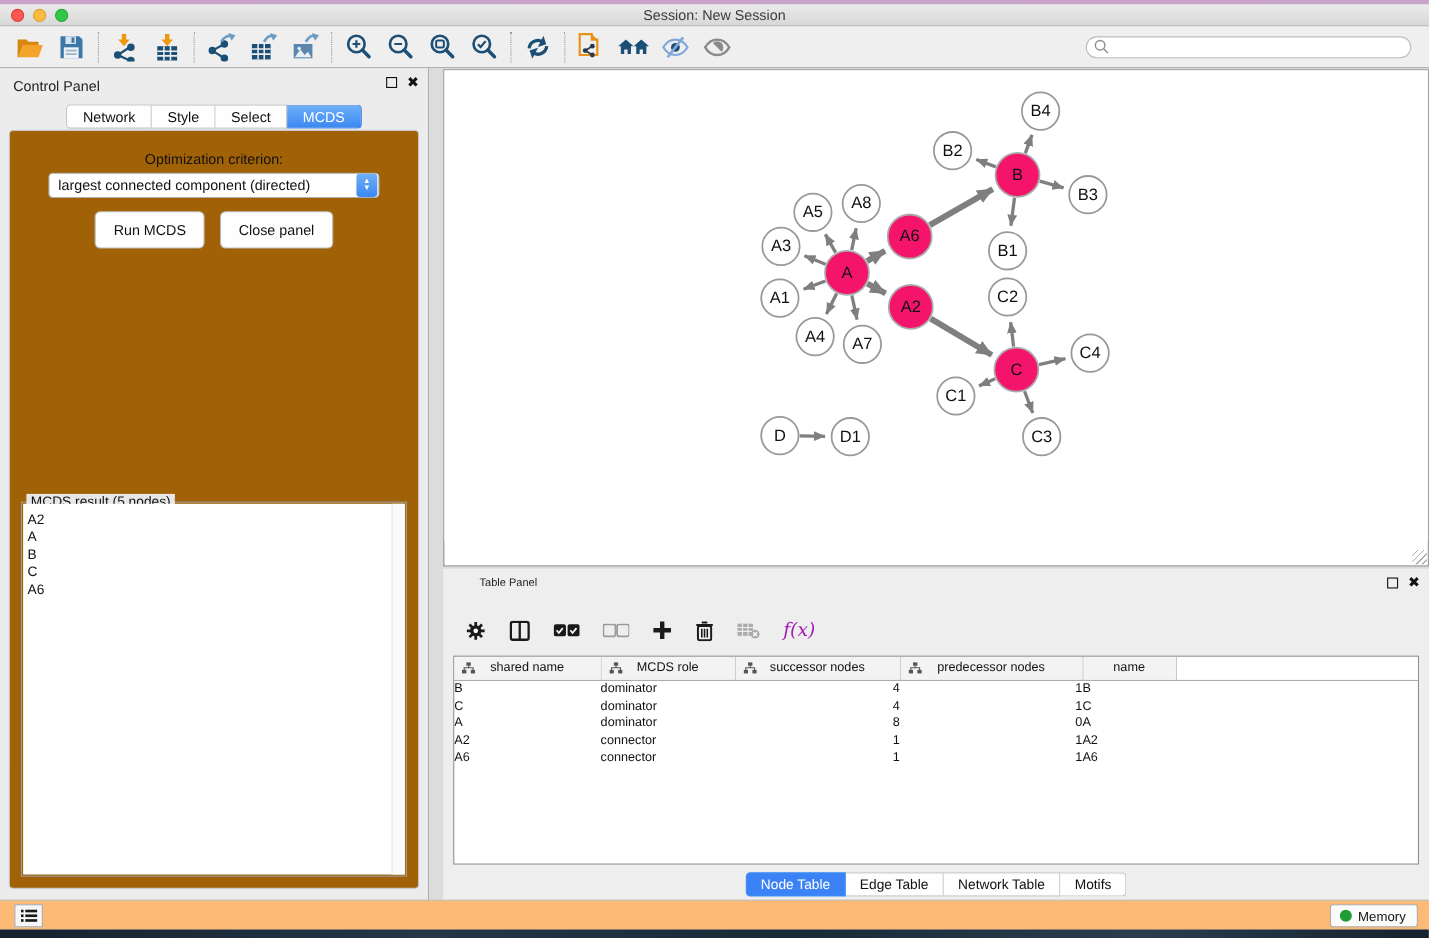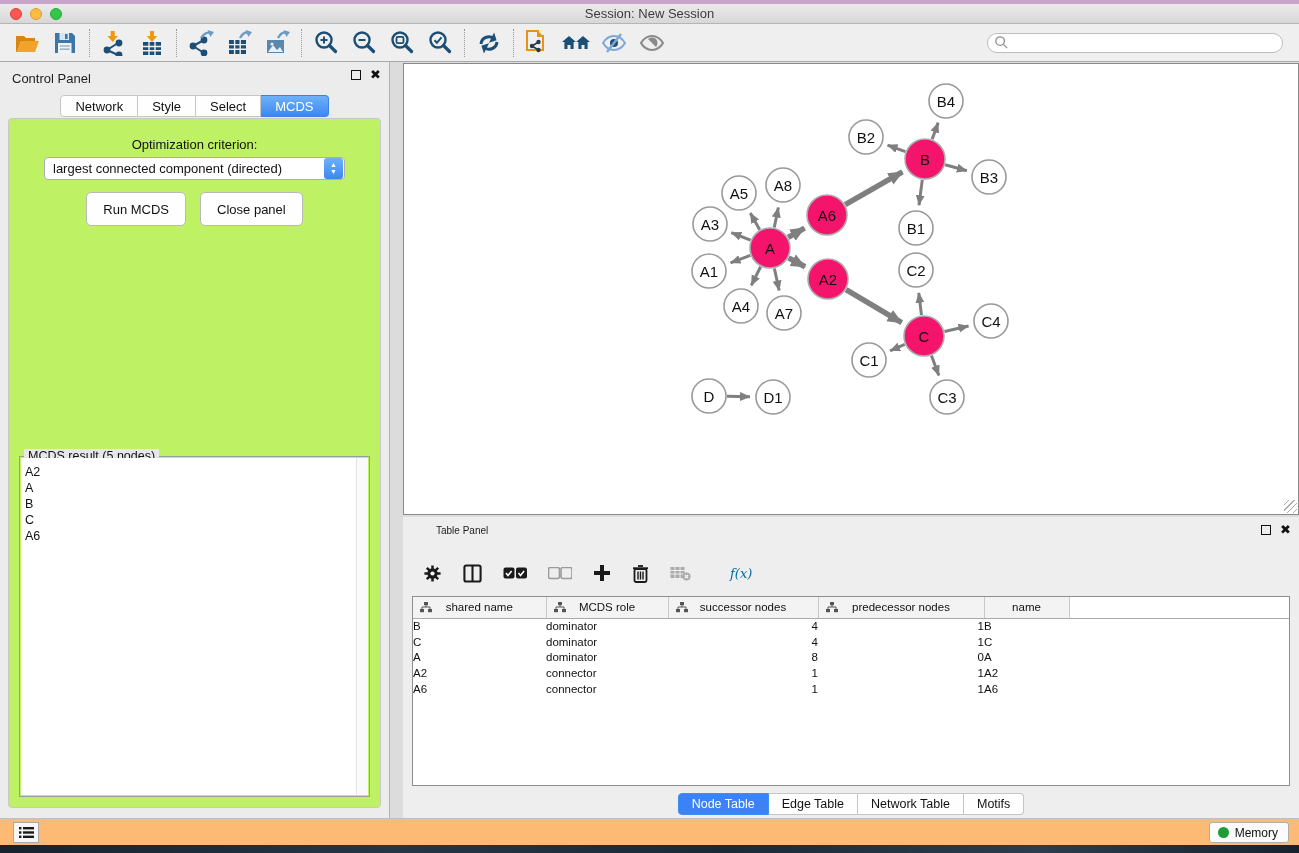--- a/index.html
+++ b/index.html
@@ -45,21 +45,21 @@
   .close-ic { font-size:13px; font-weight:bold; color:#111; line-height:10px; }
 
   .cp-tabs { position:absolute; left:0; right:0; top:33px; display:flex; justify-content:center; }
   .seg { display:flex; }
   .seg .tab { height:22px; padding:0 14px; background:#FEFEFE; border:1px solid #C6C6C6; border-left:none;
     display:flex; align-items:center; font-size:13px; color:#111; }
   .seg .tab:first-child { border-left:1px solid #C6C6C6; border-radius:4px 0 0 4px; }
   .seg .tab:last-child { border-radius:0 4px 4px 0; }
   .seg .tab.sel { background:linear-gradient(#6FB0F8,#3B88F2); border-color:#3B82E8; color:#fff; }
 
-  .cp-body { position:absolute; left:8px; right:8px; top:56px; bottom:10px; background:#bef264;
+  .cp-body { position:absolute; left:8px; right:8px; top:56px; bottom:10px; background:#a16207;
     border:1px solid #C8C8C8; border-radius:4px; }
   .opt-label { position:absolute; left:0; right:0; top:18px; text-align:center; color:#111; }
   .criterion { position:absolute; left:35px; right:35px; top:38px; height:23px; background:#fff;
     border:1px solid #ADADAD; border-radius:4px; display:flex; align-items:center; }
   .criterion .val { flex:1; padding-left:8px; font-size:13px; color:#111; white-space:nowrap; overflow:hidden; }
   .criterion .stepper { width:19px; height:21px; margin-right:1px; border-radius:3px;
     background:linear-gradient(#6FB0F8,#3B88F2); display:flex; flex-direction:column; align-items:center; justify-content:center; gap:1px; }
   .criterion .stepper span { color:#fff; font-size:7px; line-height:6px; }
   .cp-buttons { position:absolute; left:0; right:0; top:73px; display:flex; justify-content:center; gap:14px; }
   .mac-btn { height:23px; padding:16px 16px; background:#FEFEFE; border:1px solid #B9B9B9; border-radius:5px;
@@ -80,21 +80,21 @@
   .net-canvas { position:relative; width:100%; height:428px; background:#fff; overflow:hidden; }
   .resize-grip { position:absolute; right:1px; bottom:1px; width:13px; height:13px;
     background:repeating-linear-gradient(135deg,transparent 0 3px,#AAA 3px 4px); }
 
   
   .table-panel { position:absolute; left:13px; top:455px; width:896px; height:301px; background:#EEEEEE; }
   .tp-header { position:relative; height:26px; }
   .tp-header .tp-title { position:absolute; left:17px; top:8px; font-size:10px; color:#222;margin-left:16px; }
   .tp-toolbar { position:absolute; left:20px; top:40px; height:32px; display:flex; align-items:center; gap:21px; }
   .tp-tool { display:flex; align-items:center; justify-content:center; }
-  .fx { font-family:"DejaVu Serif","Liberation Serif",serif; font-style:italic; font-size:13px; color:#0369a1;margin-left:18px; }
+  .fx { font-family:"DejaVu Serif","Liberation Serif",serif; font-style:italic; font-size:17px; color:#a21caf; }
 
   .tp-tablebox { position:absolute; left:9px; right:9px; top:79px; height:190px; background:#fff; border:1px solid #8E8E8E; overflow:hidden; }
   table.datatable { border-collapse:collapse; table-layout:fixed; width:100%; font-size:11.5px; }
   table.datatable th { height:21px; background:#F3F3F3; border-right:1px solid #C9C9C9; border-bottom:1px solid #ABABAB;
     font-weight:normal; position:relative; color:#111; }
   table.datatable th .hlabel { display:block; text-align:center; }
   table.datatable th .tree-ic { position:absolute; left:7px; top:5px; }
   table.datatable th.filler { background:#fff; border-right:none; border-bottom:1px solid #ABABAB; }
   table.datatable td { height:15.8px; padding:0; color:#111; white-space:nowrap; }
   td.cl { padding-left:11px; text-align:left; }

